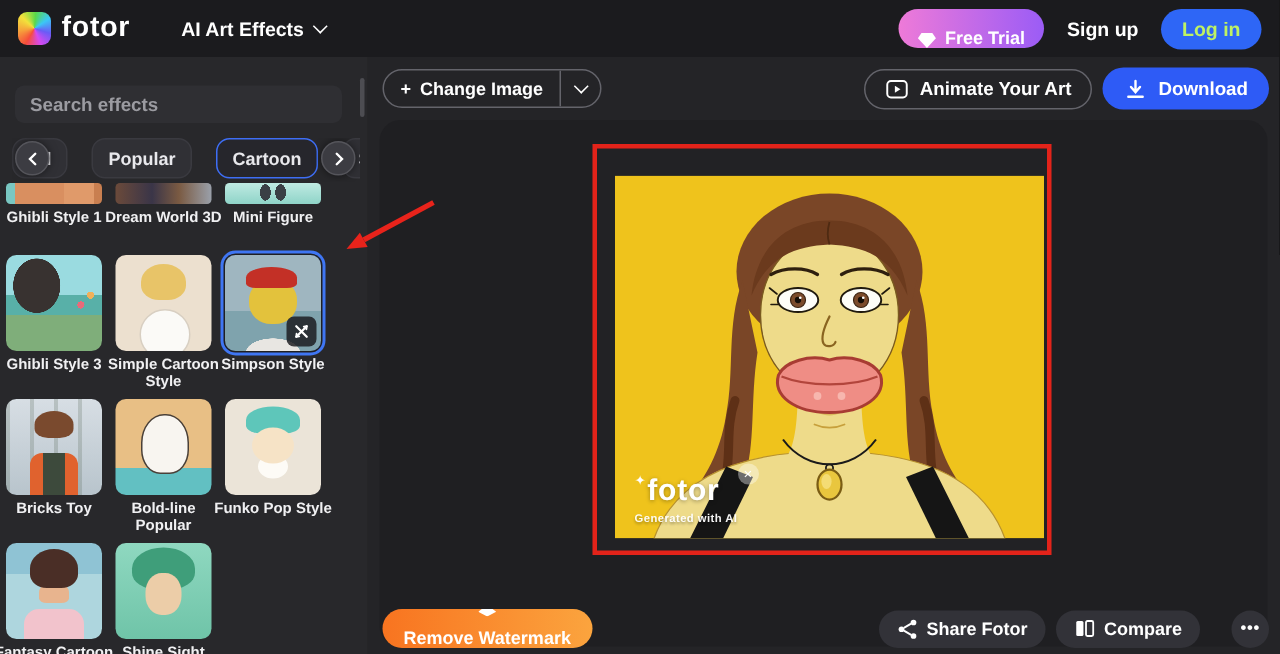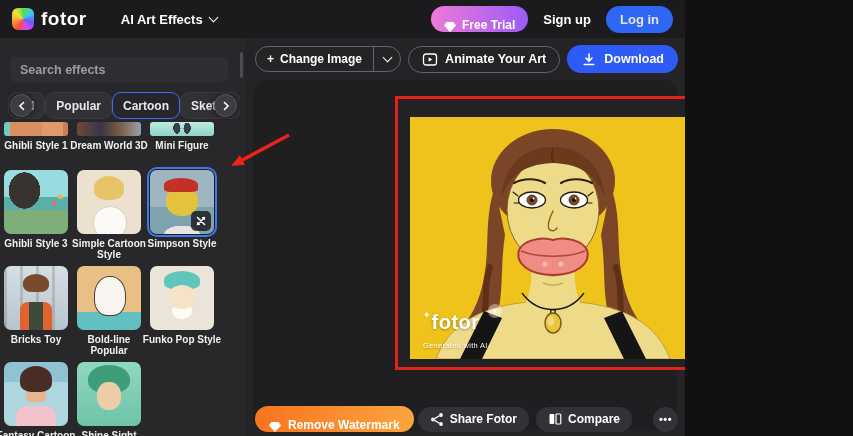--- a/index.html
+++ b/index.html
@@ -1,19 +1,19 @@
 <!DOCTYPE html>
 <html><head>
 <meta charset="utf-8">
 <style>
   * { margin:0; padding:0; box-sizing:border-box; }
   html,body { background:#111; }
   button { font-family:inherit; border:none; background:none; cursor:pointer; }
   .app {
-    position:relative; width:685px; height:436px; overflow:hidden;
+    position:relative; width:853px; height:436px; overflow:hidden;
     background:#242427; font-family:"Liberation Sans", sans-serif; color:#fff;
   }
 
   
   .topbar { position:absolute; top:0; left:0; right:0; height:38px; background:#1b1b1e;
     display:flex; align-items:center; padding:0 12px; z-index:30; }
   .logo { display:flex; align-items:center; gap:7px; }
   .logo-icon { width:22px; height:22px; border-radius:6px;
     background:conic-gradient(from 210deg,#f64d3b,#f6a23b,#f2e23b,#59d84a,#3bc8f6,#6a5bf6,#d64af0,#f64d3b); }
   .logo-text { font-size:19px; font-weight:700; letter-spacing:.5px; }
@@ -22,36 +22,36 @@
   .chev { width:7px; height:7px; border-right:1.7px solid #fff; border-bottom:1.7px solid #fff;
     transform:rotate(45deg); margin-top:-4px; }
   .topbar-right { margin-left:auto; display:flex; align-items:center; gap:15px; }
   .free-trial { display:flex; align-items:flex-end; gap:6px; height:26px; padding:0 13px;
     border-radius:13px; background:linear-gradient(90deg,#ee7ad8,#9b5cf6);
     color:#fff; font-size:12px; font-weight:700; }
   .gem { width:12px; height:10px; background:#fff;
     clip-path:polygon(20% 0,80% 0,100% 35%,50% 100%,0 35%); }
   .signup { color:#fff; font-size:13px; font-weight:700; }
   .login { height:27px; padding:0 14px; border-radius:14px; background:#2e66f6;
-    color:#e5e5e5; font-size:13px; font-weight:700; }
+    color:#bef264; font-size:13px; font-weight:700; }
 
   
   .content { position:absolute; top:38px; left:0; right:0; bottom:0; display:flex; }
   .sidebar { position:relative; width:245px; flex:0 0 245px; background:#28282b; overflow:hidden; }
   .canvas { position:relative; flex:1; background:#242427; }
   .panel { position:absolute; left:8px; right:8px; top:42px; bottom:5px;
     background:#1f1f22; border-radius:14px; }
 
   
   .search { display:block; width:218px; height:25px; margin:19px 10px 0 10px; padding:0 10px;
     background:#2f2f33; border:none; border-radius:6px; color:#cfcfd4; font-size:12.5px;
     font-family:"Liberation Sans", sans-serif; outline:none; }
   .search::placeholder { color:#9b9ba1; font-weight:600; }
   .tabs { position:relative; margin:10px 0 0 8px; width:232px; height:29px;
-    display:flex; gap:0; overflow:hidden; }
+    display:flex; gap:16px; overflow:hidden; }
   .tab { flex:0 0 auto; height:27px; padding:0 10px; background:#303035; border:1px solid #3a3a40;
     border-radius:9px; color:#e8e8ec; font-size:12px; font-weight:700; }
   .tab.active { border:1.5px solid #3e6ef5; background:#26262c; }
   .scroll-btn { position:absolute; top:2px; width:23px; height:23px; border-radius:50%;
     background:#3c3c42; border:1px solid #55555b; display:flex; align-items:center;
     justify-content:center; box-shadow:0 0 6px rgba(0,0,0,.5); }
   .scroll-btn.left { left:2px; }
   .scroll-btn.right { right:3px; }
 
   .effects { display:grid; grid-template-columns:repeat(3,64px); column-gap:9px;
@@ -145,29 +145,29 @@
     overflow:hidden; z-index:9; }
   .artwork svg { display:block; }
   .watermark { position:absolute; left:13px; bottom:9px; z-index:3; color:#fff; }
   .wm-row { position:relative; display:flex; align-items:flex-start; }
   .wm-sparkle { font-size:9px; margin:-2px 1px 0 0; }
   .wm-brand { font-size:20px; font-weight:700; line-height:1;
     text-shadow:0 1px 3px rgba(0,0,0,.35); letter-spacing:.5px; }
   .wm-close { position:absolute; right:-14px; top:-8px; width:14px; height:14px; border-radius:50%;
     background:rgba(255,255,255,.38); color:#fff; font-size:10px; line-height:13px;
     text-align:center; padding:0; }
-  .wm-caption { font-size:7.5px; font-weight:400; opacity:.95; letter-spacing:.3px; margin-top:9px;
+  .wm-caption { font-size:7.5px; font-weight:700; opacity:.95; letter-spacing:.3px; margin-top:4px;
     text-shadow:0 1px 2px rgba(0,0,0,.35); }
 
   
   .cfooter { position:absolute; left:10px; right:7px; bottom:4px; height:26px; display:flex;
     align-items:center; z-index:12; }
-  .remove-wm { display:flex; align-items:flex-end; gap:7px; height:26px; padding:0 14px;
+  .remove-wm { display:flex; align-items:center; gap:7px; height:26px; padding:0 14px;
     border-radius:13px; background:linear-gradient(90deg,#f87420,#fba43e);
-    color:#fff; font-size:12px; font-weight:700; }
+    color:#fff; font-size:12px; font-weight:700;flex-direction:column; }
   .cfooter-right { margin-left:auto; display:flex; align-items:center; }
   .pill-btn { display:flex; align-items:center; gap:6px; height:25px; padding:0 12px;
     border-radius:13px; background:#323238; color:#fff; font-size:12px; font-weight:700; }
   .pill-btn + .pill-btn { margin-left:7px; }
   .more-btn { width:25px; height:25px; border-radius:50%; background:#323238; color:#fff;
     margin-left:21px; font-size:11px; font-weight:700; letter-spacing:.5px; line-height:25px;
     text-align:center; padding:0; }
 
   .annotation-arrow { position:absolute; left:0; top:0; z-index:40; pointer-events:none; }
 </style>

